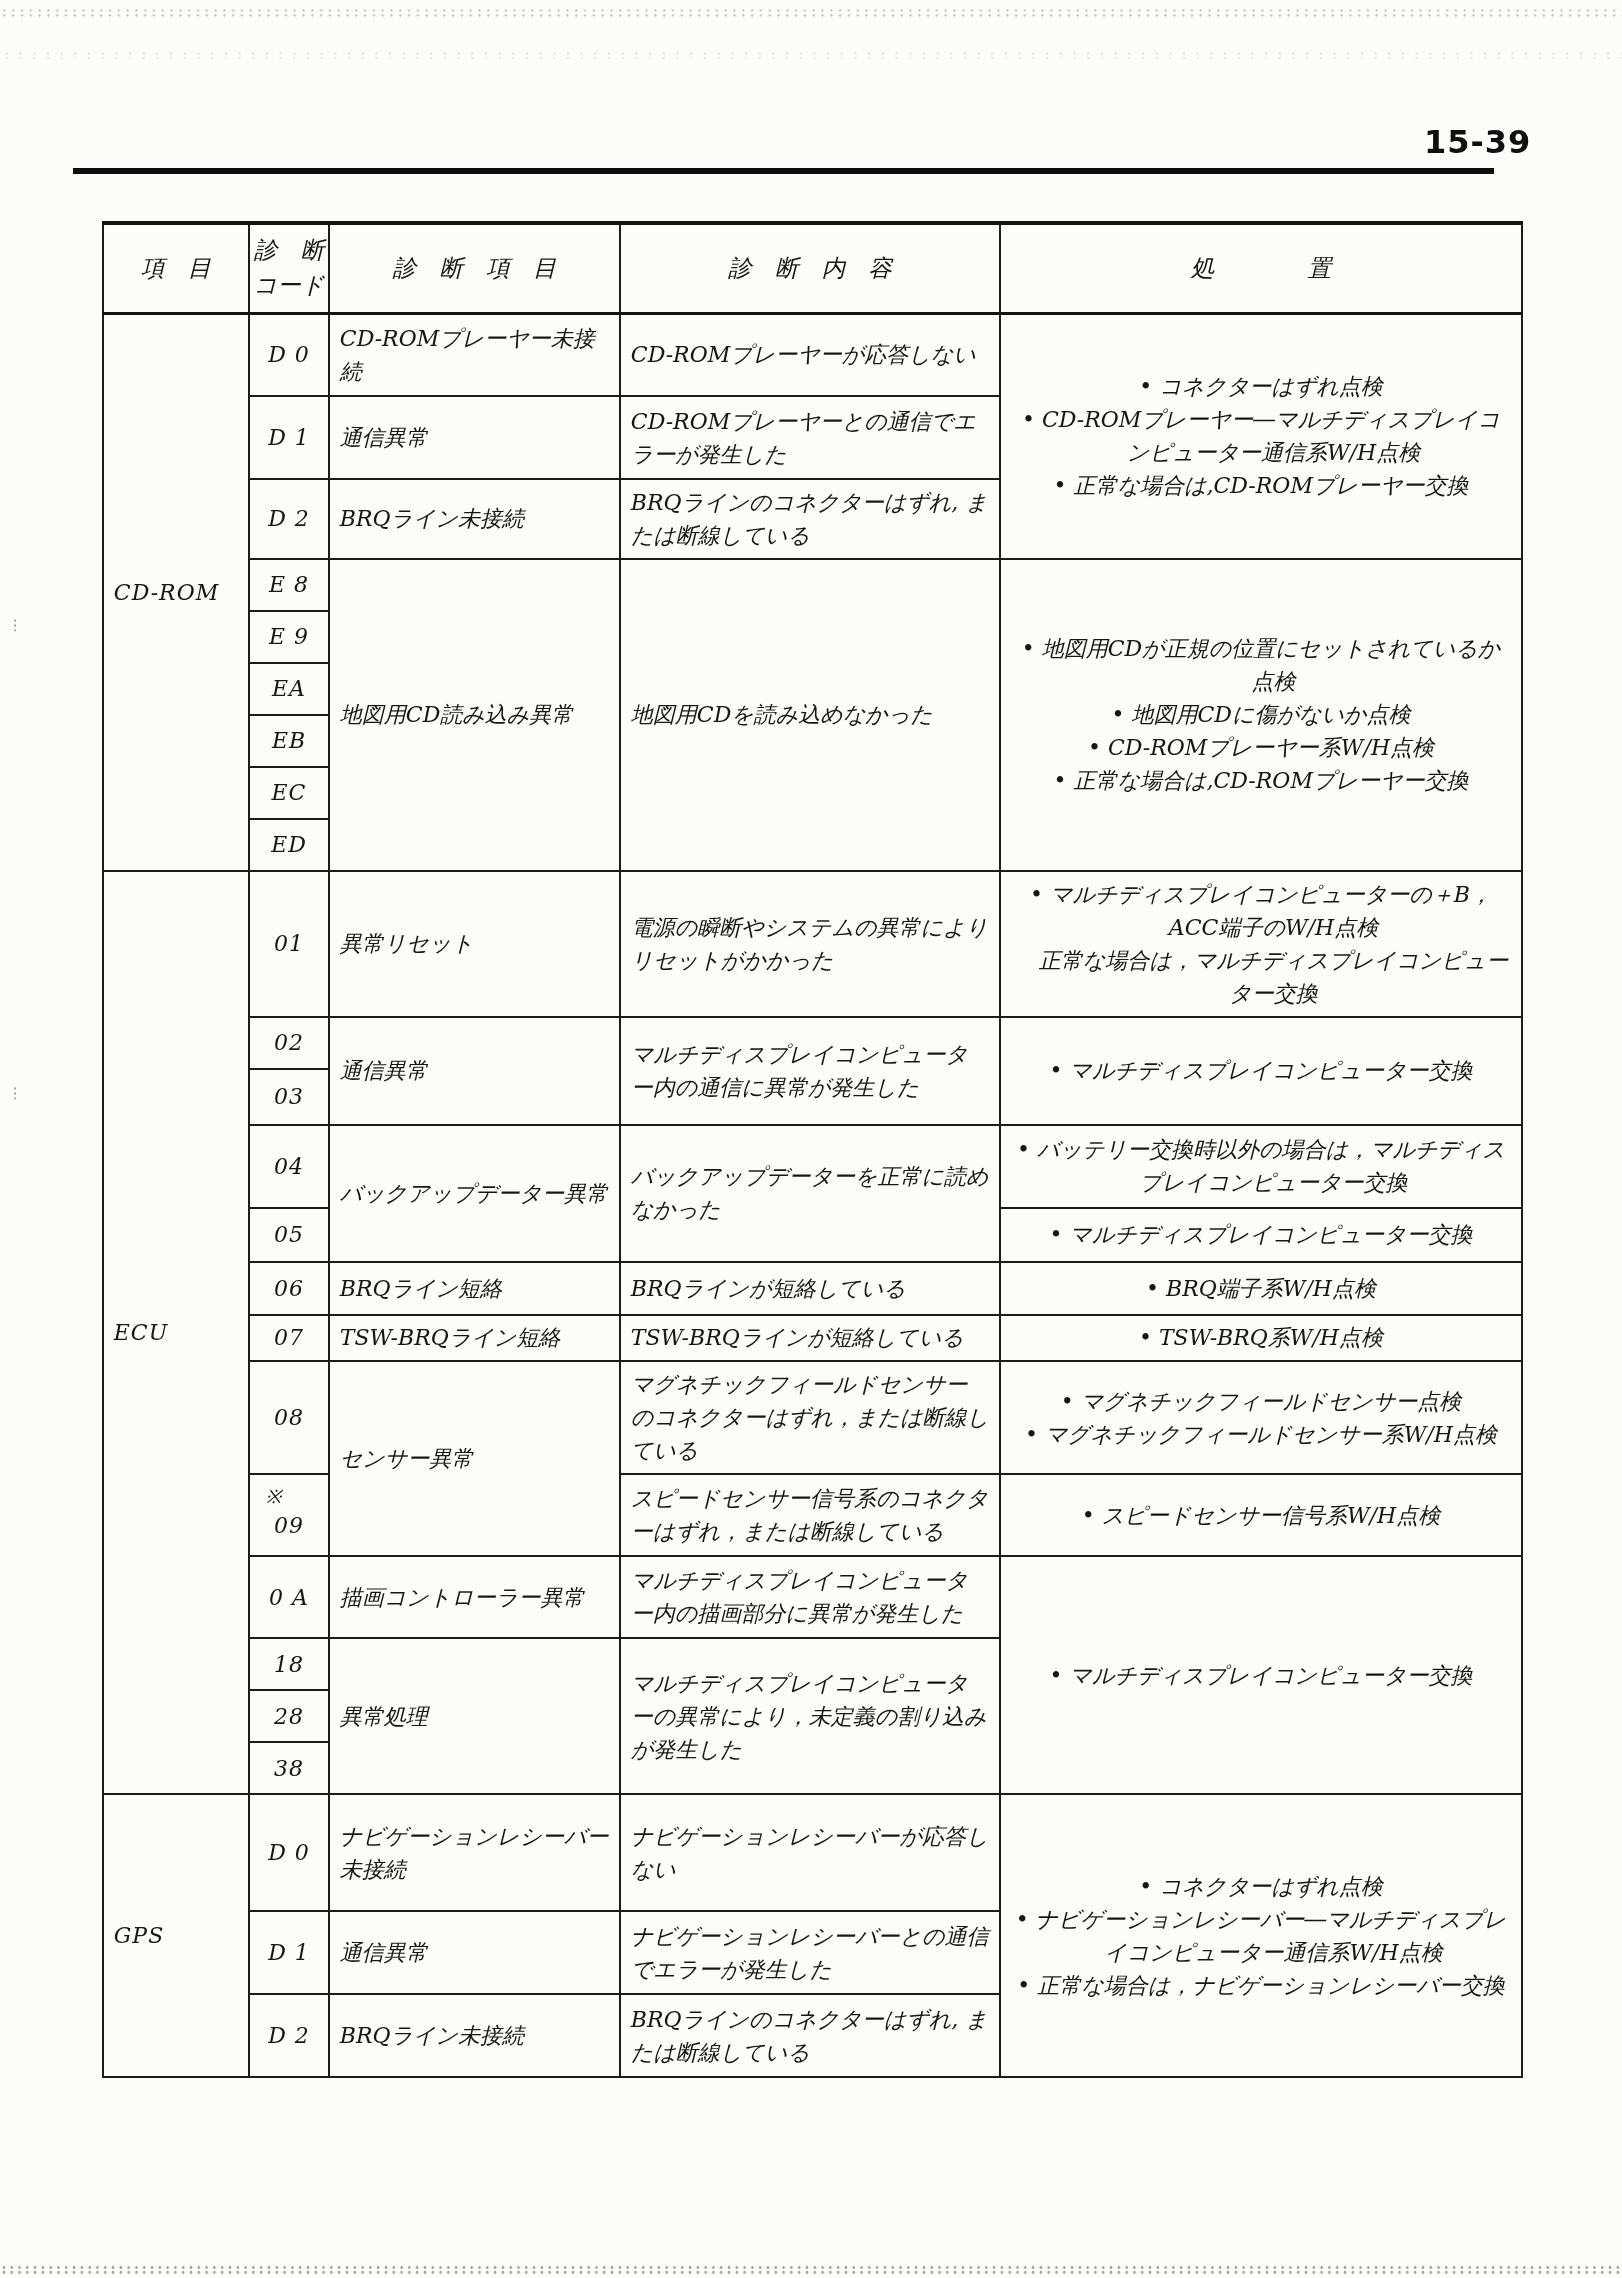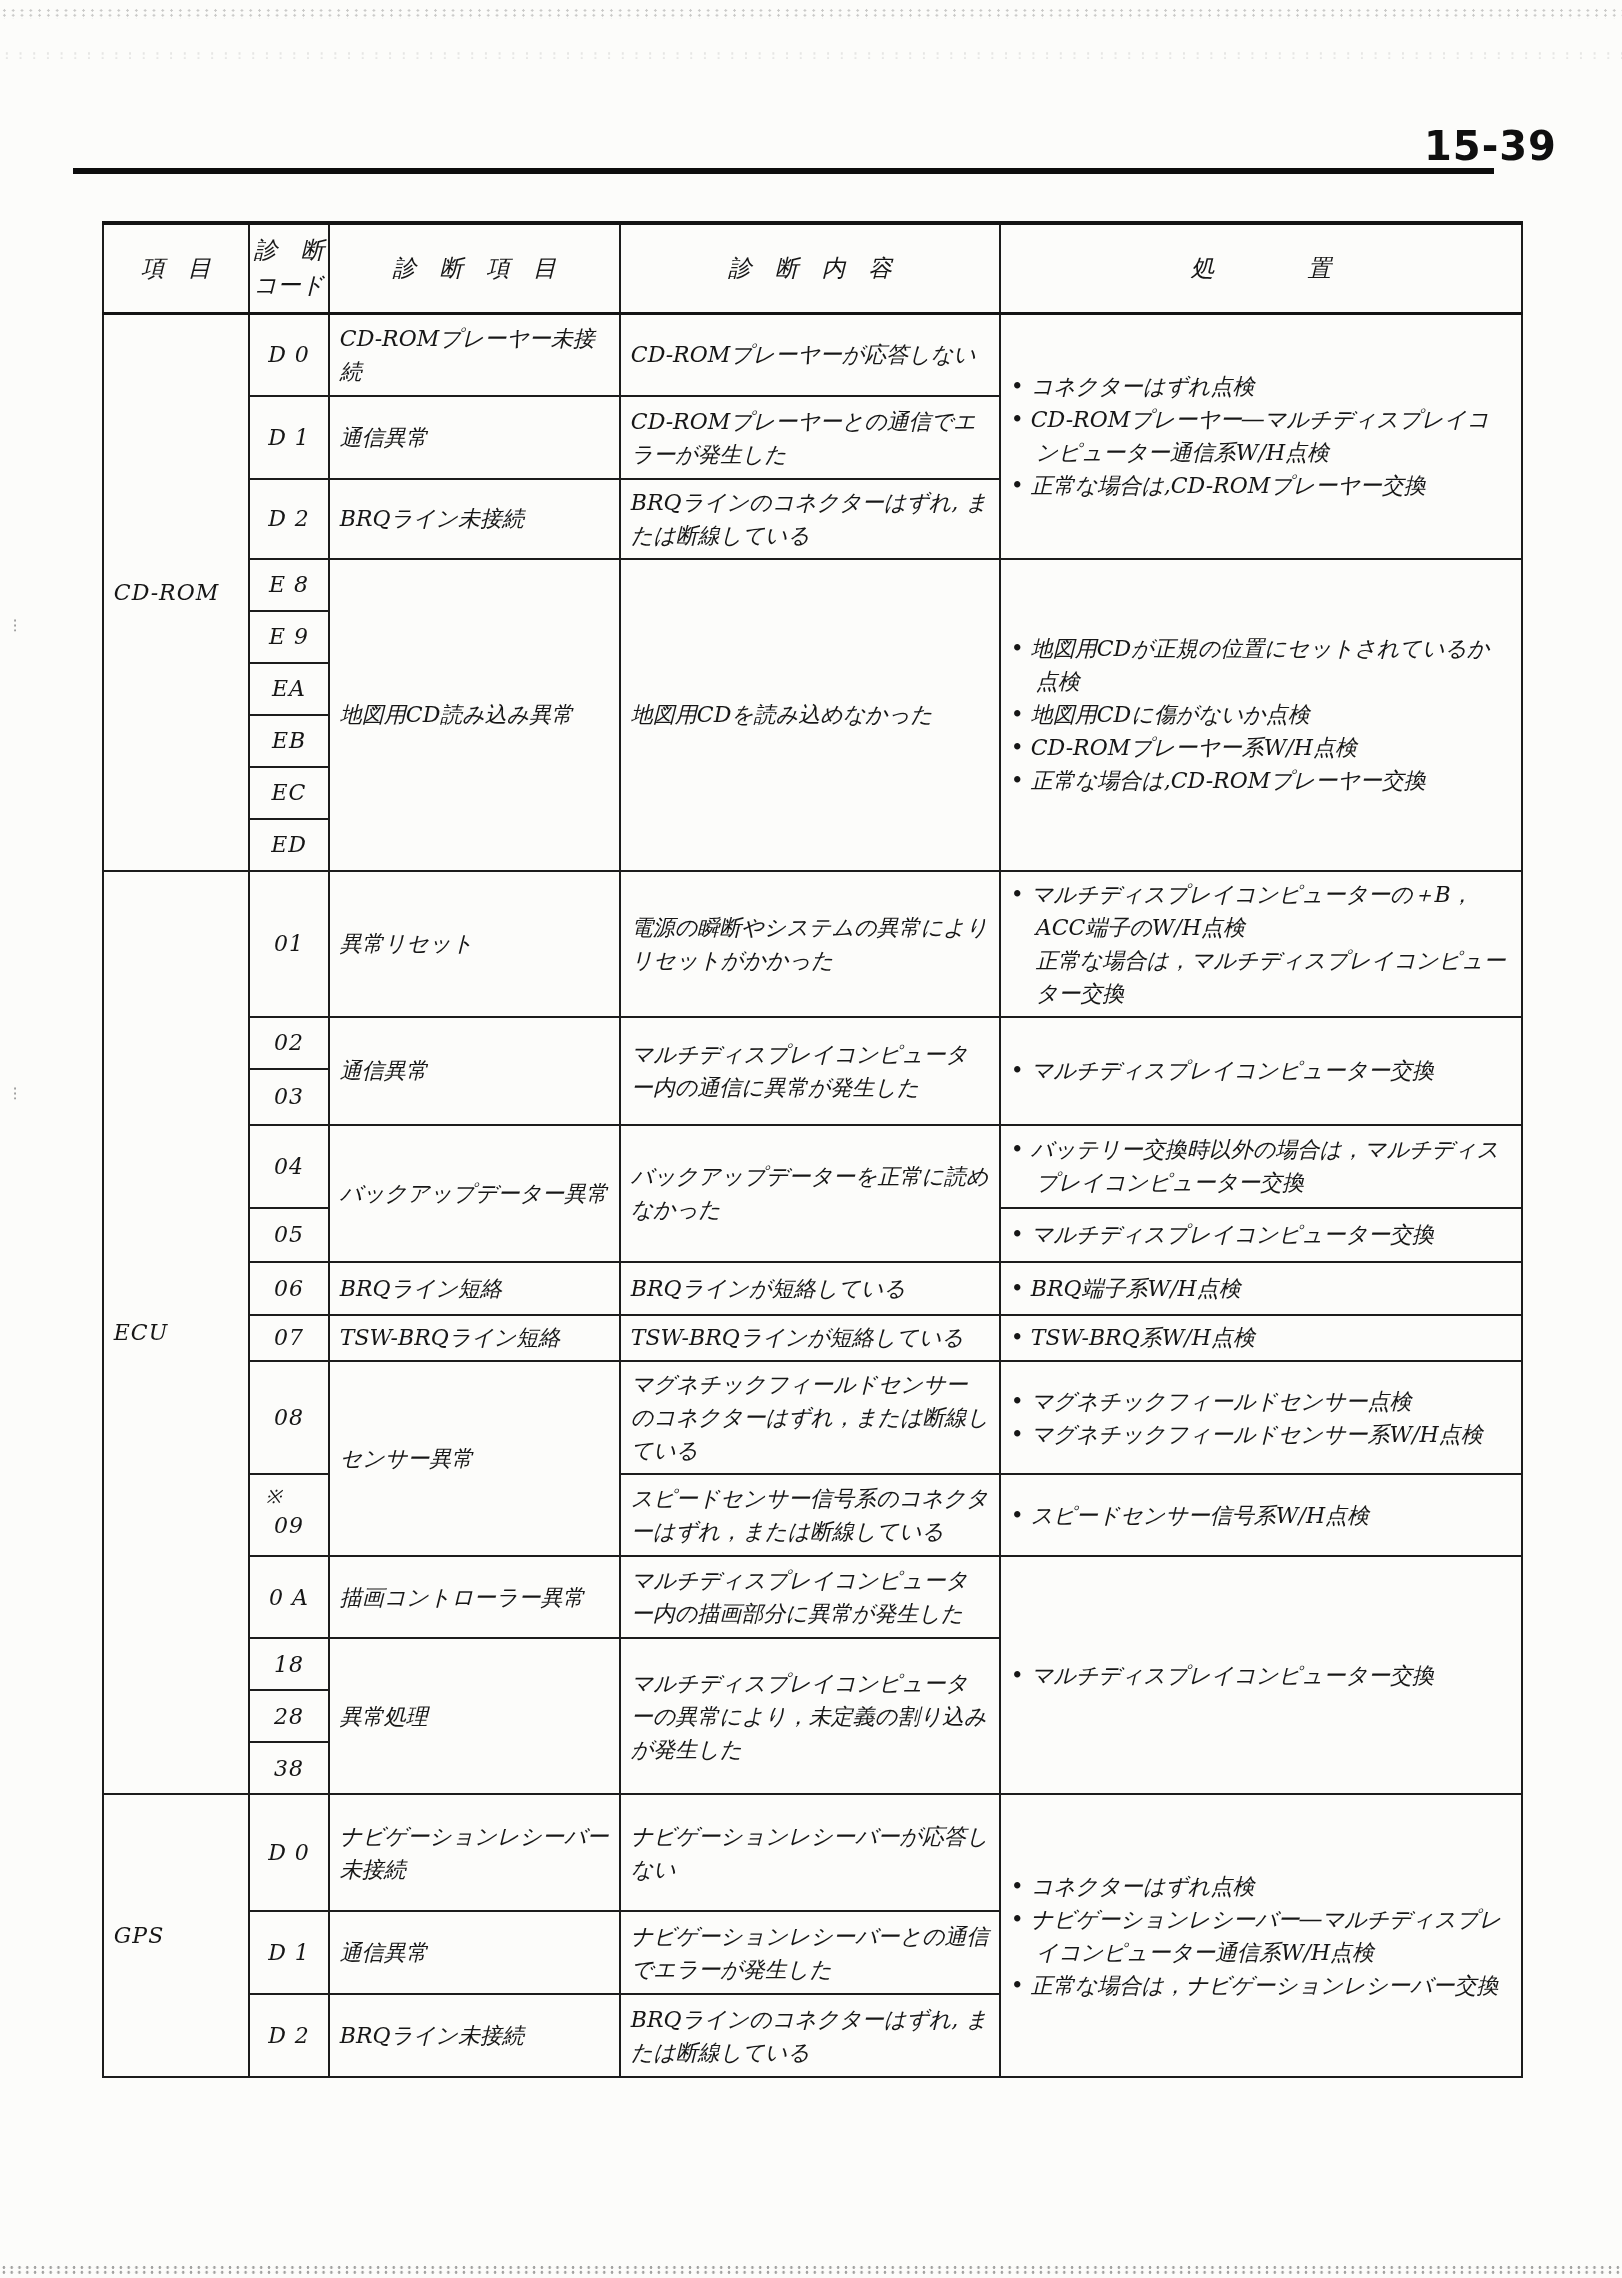--- a/index.html
+++ b/index.html
@@ -28,21 +28,21 @@
   
   .doc-title{
     position:absolute;left:385px;top:121px;
     font-family:"DejaVu Sans","Liberation Sans",sans-serif;
     font-weight:700;font-size:30px;letter-spacing:1px;color:#0f0f0f;
     white-space:nowrap;
   }
   .page-num{
     position:absolute;left:1424px;top:123px;
     font-family:"DejaVu Sans","Liberation Sans",sans-serif;
-    font-weight:700;font-size:40px;color:#0f0f0f;letter-spacing:1px;
+    font-weight:700;font-size:32px;color:#0f0f0f;letter-spacing:1px;
   }
   .header-rule{
     position:absolute;left:73px;top:168px;width:1421px;height:5.9px;
     background:#0d0d0d;
   }
 
   
   table.diag{
     position:absolute;left:102px;top:221px;width:1419px;
     border-collapse:collapse;table-layout:fixed;
@@ -56,21 +56,21 @@
     overflow:hidden;
   }
   table.diag thead th{
     font-weight:500;font-size:23.4px;text-align:center;
     border-bottom:3.9px solid #141414;padding:3.9px 2px;
   }
   td.sec{text-align:left;font-size:23.4px;letter-spacing:1px;padding:3.9px;}
   td.code{text-align:center;font-size:23.4px;letter-spacing:1px;padding:3.9px 2px;}
   td.code .star{display:block;text-align:left;padding-left:5.9px;font-size:18.5px;line-height:1;margin-bottom:2px;}
   td.ti,td.tc{text-align:left;}
-  td.ta{text-align:left;padding:7.8px 7.8px 7.8px 11.7px;}
+  td.ta{text-align:center;padding:7.8px 7.8px 7.8px 11.7px;}
   .bl{padding-left:25px;text-indent:-25px;}   
   .cl{padding-left:25px;text-indent:0;}       
   tr.section-start td{border-top:2.9px solid #141414;}
 
   .footnote{
     position:absolute;left:64px;top:2054px;
     font-size:20.5px;color:#1a1a1a;letter-spacing:0.5px;white-space:nowrap;
   }
 </style>
 </head>

